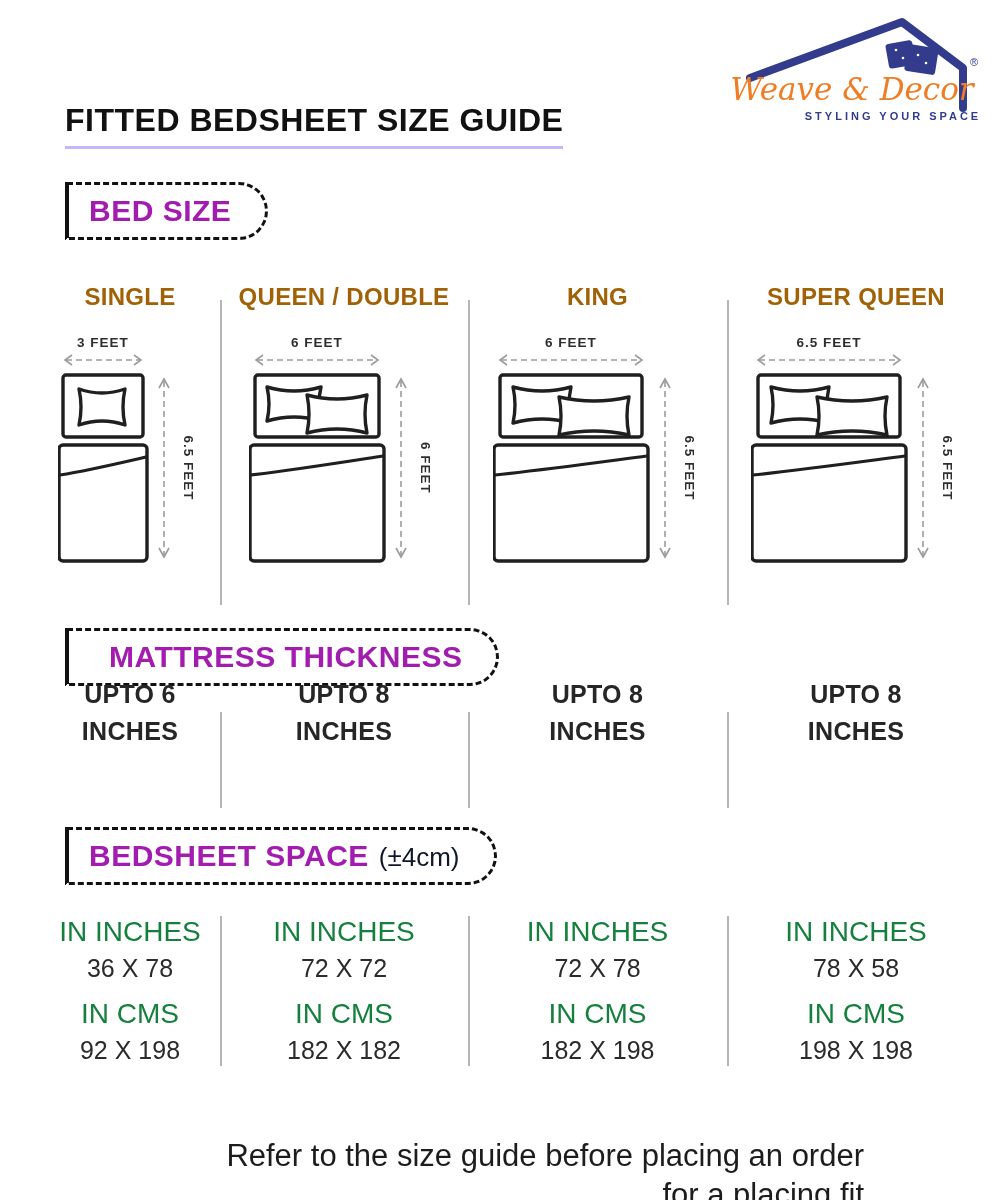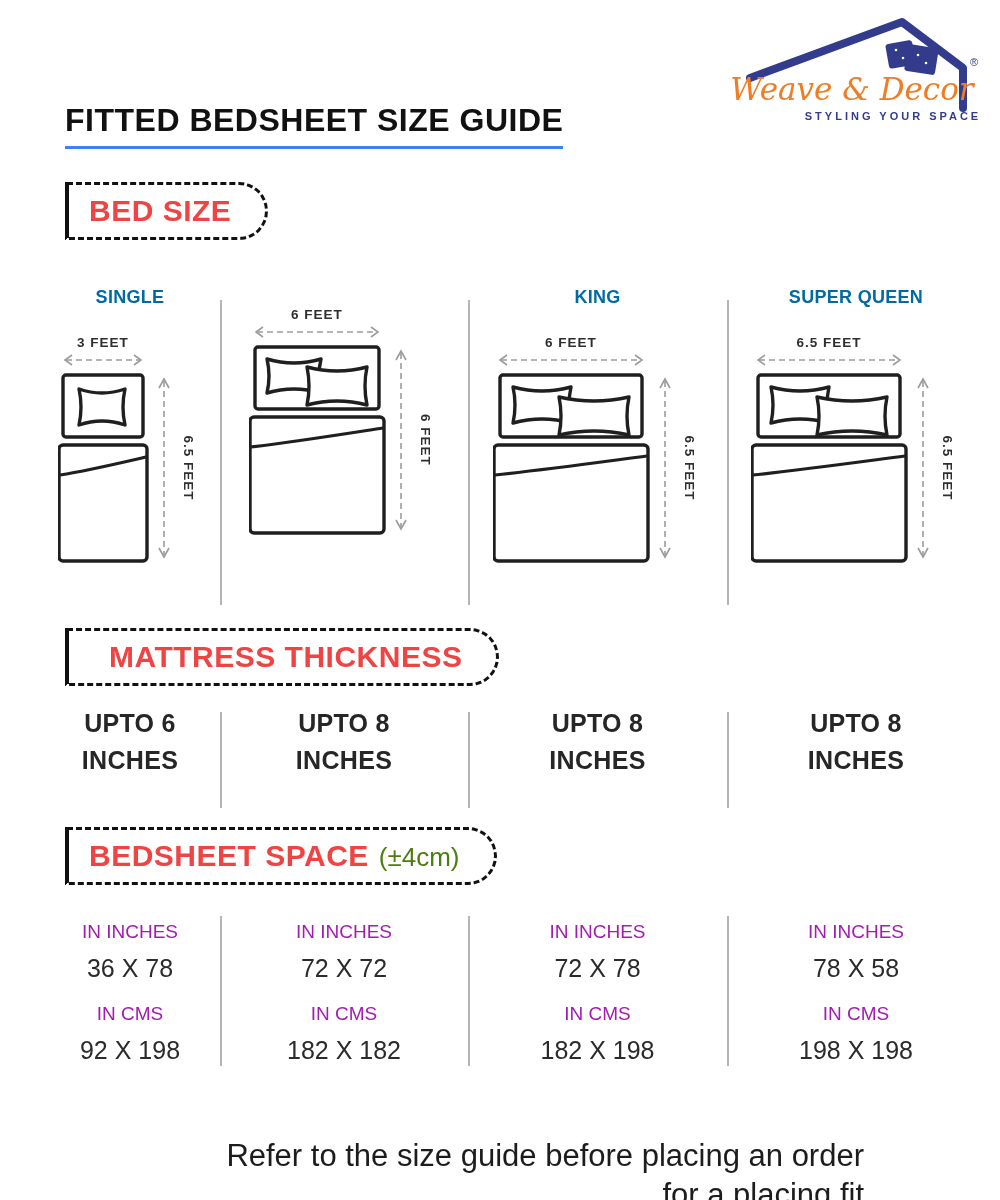--- a/index.html
+++ b/index.html
@@ -1,47 +1,47 @@
 <!DOCTYPE html>
 <html><head>
 <meta charset="utf-8">
 <style>
   html,body{margin:0;padding:0;background:#ffffff;}
   .page{position:relative;width:1000px;height:1200px;background:#ffffff;overflow:hidden;
         font-family:"Liberation Sans",sans-serif;color:#1d1d1d;}
 
   
   .title{position:absolute;left:65px;top:102px;font-size:32px;font-weight:bold;
-         letter-spacing:.5px;color:#111;border-bottom:3px solid #3b82f6;padding-bottom:7px;}
+         letter-spacing:.5px;color:#111;border-bottom:3px solid #c4b5fd;padding-bottom:7px;}
 
   
   .badge{position:absolute;display:inline-flex;align-items:baseline;gap:10px;
          border:3px dashed #111;border-left:4px solid #111;
          border-radius:0 30px 30px 0;padding:9px 34px 9px 20px;background:#fff;}
-  .badge .blabel{font-size:30px;font-weight:bold;color:#ef4444;letter-spacing:.5px;}
-  .badge .bsuffix{font-size:26px;font-weight:400;color:#4d7c0f;}
+  .badge .blabel{font-size:30px;font-weight:bold;color:#a21caf;letter-spacing:.5px;}
+  .badge .bsuffix{font-size:26px;font-weight:400;color:#0f172a;}
 
   
   .cols{position:absolute;left:40px;width:945px;display:grid;
         grid-template-columns:180px 248px 259px 258px;}
   .cell{display:flex;flex-direction:column;align-items:center;text-align:center;}
 
-  .col-header{font-size:18px;font-weight:bold;color:#0369a1;letter-spacing:.3px;line-height:28px;}
+  .col-header{font-size:24px;font-weight:bold;color:#a16207;letter-spacing:.3px;line-height:28px;}
   .bed-svg{margin-top:22px;display:block;}
 
   .bed-line{fill:#ffffff;stroke:#1f1f1f;stroke-width:3.4;stroke-linejoin:round;}
   .fold{fill:none;stroke:#1f1f1f;stroke-width:3.2;stroke-linecap:round;}
   .arrow{stroke:#9c9c9c;stroke-width:1.6;fill:none;}
   .dash{stroke-dasharray:6 4;}
   .feet-label{font-family:"Liberation Sans",sans-serif;font-size:13.5px;font-weight:bold;
               fill:#2e2e2e;letter-spacing:1px;}
 
   .mattress-line{font-size:25px;font-weight:bold;color:#262626;line-height:37px;letter-spacing:.3px;}
 
-  .sheet-label{font-size:19px;color:#a21caf;line-height:34px;}
+  .sheet-label{font-size:28px;color:#15803d;line-height:34px;}
   .sheet-value{font-size:25px;color:#2b2b2b;line-height:38px;}
   .sheet-label.cms{margin-top:10px;}
 
   .vdivider{position:absolute;width:1.5px;background:#b5b5b5;}
 
   .footer{position:absolute;left:0;top:1088px;width:864px;text-align:right;
           font-size:31px;color:#1c1c1c;line-height:39px;font-weight:400;margin-top:48px;}
 
   
   .logo{position:absolute;right:18px;top:8px;}
@@ -97,20 +97,21 @@
         <g>
           <line class="arrow dash" x1="106" y1="48" x2="106" y2="222"></line>
           <polyline class="arrow" points="101,55 106,46 111,55"></polyline>
           <polyline class="arrow" points="101,215 106,224 111,215"></polyline>
         </g>
         <text class="feet-label" x="126" y="135" text-anchor="middle" transform="rotate(90 126 135)">6.5 FEET</text>
       </svg>
     </div>
 
     <div class="cell">
+      <div class="col-header">QUEEN / DOUBLE</div>
       <svg class="bed-svg" width="190" height="234" viewBox="0 0 190 234">
         <text class="feet-label" x="68" y="14" text-anchor="middle">6 FEET</text>
         <g>
           <line class="arrow dash" x1="8" y1="27" x2="128" y2="27"></line>
           <polyline class="arrow" points="14,22 7,27 14,32"></polyline>
           <polyline class="arrow" points="122,22 129,27 122,32"></polyline>
         </g>
         <g transform="translate(0,40)">
           <rect class="bed-line" x="6" y="2" width="124" height="62" rx="3"></rect>
           <path class="bed-line" d="M18,14 Q45,22 72,14 Q68,31 72,48 Q45,40 18,48 Q22,31 18,14 Z"></path>
@@ -179,21 +180,21 @@
   </div>
 
   <div class="vdivider" style="left:220px;top:300px;height:305px;"></div>
   <div class="vdivider" style="left:468px;top:300px;height:305px;"></div>
   <div class="vdivider" style="left:727px;top:300px;height:305px;"></div>
 
   <div class="badge" style="left:65px;top:628px;padding-left:40px;">
     <span class="blabel">MATTRESS THICKNESS</span>
   </div>
 
-  <div class="cols" style="top:705px;">
+  <div class="cols" style="top:676px;">
     <div class="cell">
       <div class="mattress-line">UPTO 6</div>
       <div class="mattress-line">INCHES</div>
     </div>
     <div class="cell">
       <div class="mattress-line">UPTO 8</div>
       <div class="mattress-line">INCHES</div>
     </div>
     <div class="cell">
       <div class="mattress-line">UPTO 8</div>

